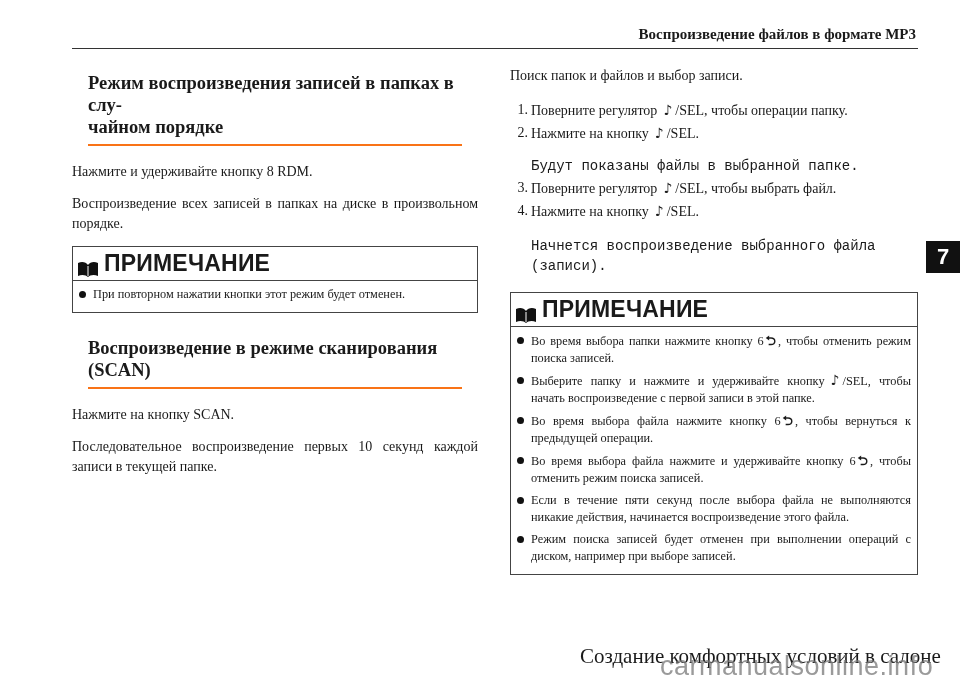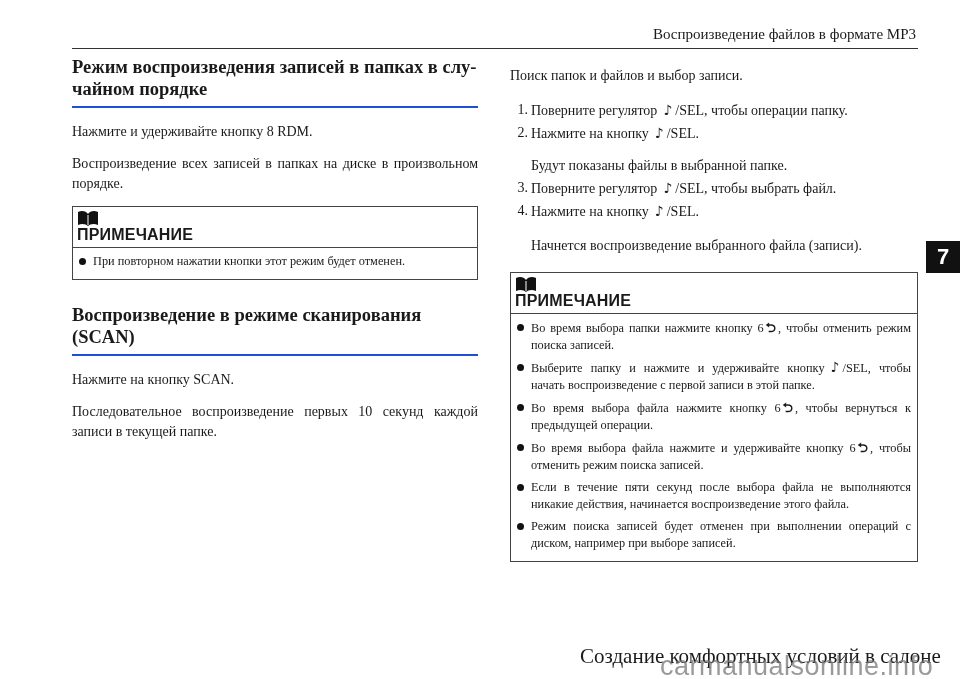--- a/index.html
+++ b/index.html
@@ -1,40 +1,40 @@
 <!DOCTYPE html>
 <html><head>
 <meta charset="utf-8">
 <style>
   html, body { margin: 0; padding: 0; background: #ffffff; }
   body { width: 960px; height: 679px; position: relative; overflow: hidden;
          font-family: "Liberation Serif", "DejaVu Serif", serif; color: #1a1a1a; }
   .page-header { position: absolute; left: 72px; top: 22px; width: 846px; height: 26px;
                  border-bottom: 1.5px solid #333; }
-  .page-header .title { position: absolute; right: 2px; top: 4px; font-size: 15px; }
+  .page-header .title { position: absolute; right: 2px; top: 4px; font-size: 15px; font-weight: bold; }
   .col { position: absolute; top: 52px; }
   .col-left { left: 72px; width: 406px; }
   .col-right { left: 510px; width: 408px; }
-  h2.sec { font-weight: bold; font-size: 18.5px; line-height: 22px; margin: 0; padding: 4px 0 6px 0;
-           border-bottom: 2px solid #1d4ed8; }
+  h2.sec { font-weight: bold; font-size: 18.5px; line-height: 22px; margin: 16px; padding: 4px 0 6px 0;
+           border-bottom: 2px solid #f97316; }
   h2.boxed { border-right: 2px solid #555; padding-left: 2px; }
   p.body { font-size: 14px; line-height: 20px; margin: 0; text-align: justify; }
   .note { border: 1.2px solid #444; }
-  .note-head { display: flex; align-items: flex-start; padding: 3px 4px; border-bottom: 1px solid #444;
-               font-family: "Liberation Sans", "DejaVu Sans", sans-serif; font-weight: bold; font-size: 16px; letter-spacing: 0.2px; flex-direction: column; }
+  .note-head { display: flex; align-items: flex-end; padding: 3px 4px; border-bottom: 1px solid #444;
+               font-family: "Liberation Sans", "DejaVu Sans", sans-serif; font-weight: bold; font-size: 23px; letter-spacing: 0.2px; }
   .note-head svg { margin-right: 5px; }
   .note-body { padding: 3px 6px 4px 6px; }
   .note-item { display: flex; font-size: 12.3px; line-height: 17px; margin: 2px 0 5px 0; text-align: justify; }
   .note-item .bullet { flex: 0 0 auto; width: 10px; margin-right: 4px; padding-top: 5px; }
   .note-item .bullet i { display: block; width: 7px; height: 7px; border-radius: 50%; background: #111; }
   .note-item .txt { flex: 1; }
   ol.steps { list-style: none; margin: 0; padding: 0; }
   ol.steps li { font-size: 14px; line-height: 20px; display: flex; }
   ol.steps li .num { width: 18px; flex: 0 0 auto; text-align: right; margin-right: 3px; }
-  .sub { font-size: 14px; line-height: 20px; padding-left: 21px; }
+  .sub { font-size: 14px; line-height: 20px; padding-left: 21px; font-family: Liberation Mono, monospace; }
   .note-sym { display: inline-block; font-weight: bold; margin: 0 3px 0 6px; font-family: "DejaVu Sans", sans-serif; font-size: 14px; }
   .back-sym { display: inline-block; font-weight: bold; font-family: "DejaVu Sans", sans-serif; font-size: 13px; margin: 0 2px; }
   .chapter-tab { position: absolute; left: 926px; top: 241px; width: 34px; height: 32px; background: #111;
                  color: #fff; font-family: "Liberation Sans", "DejaVu Sans", sans-serif; font-weight: bold;
                  font-size: 22px; text-align: center; line-height: 32px; }
   .footer { position: absolute; left: 580px; top: 644px; font-size: 21px; white-space: nowrap; }
   .footer .pno { margin-left: 30px; }
   .watermark { position: absolute; left: 660px; top: 651px; font-family: "Liberation Sans", "DejaVu Sans", sans-serif;
                font-size: 27px; color: rgba(120,120,120,0.75); letter-spacing: 0.5px; white-space: nowrap; }
 </style>

